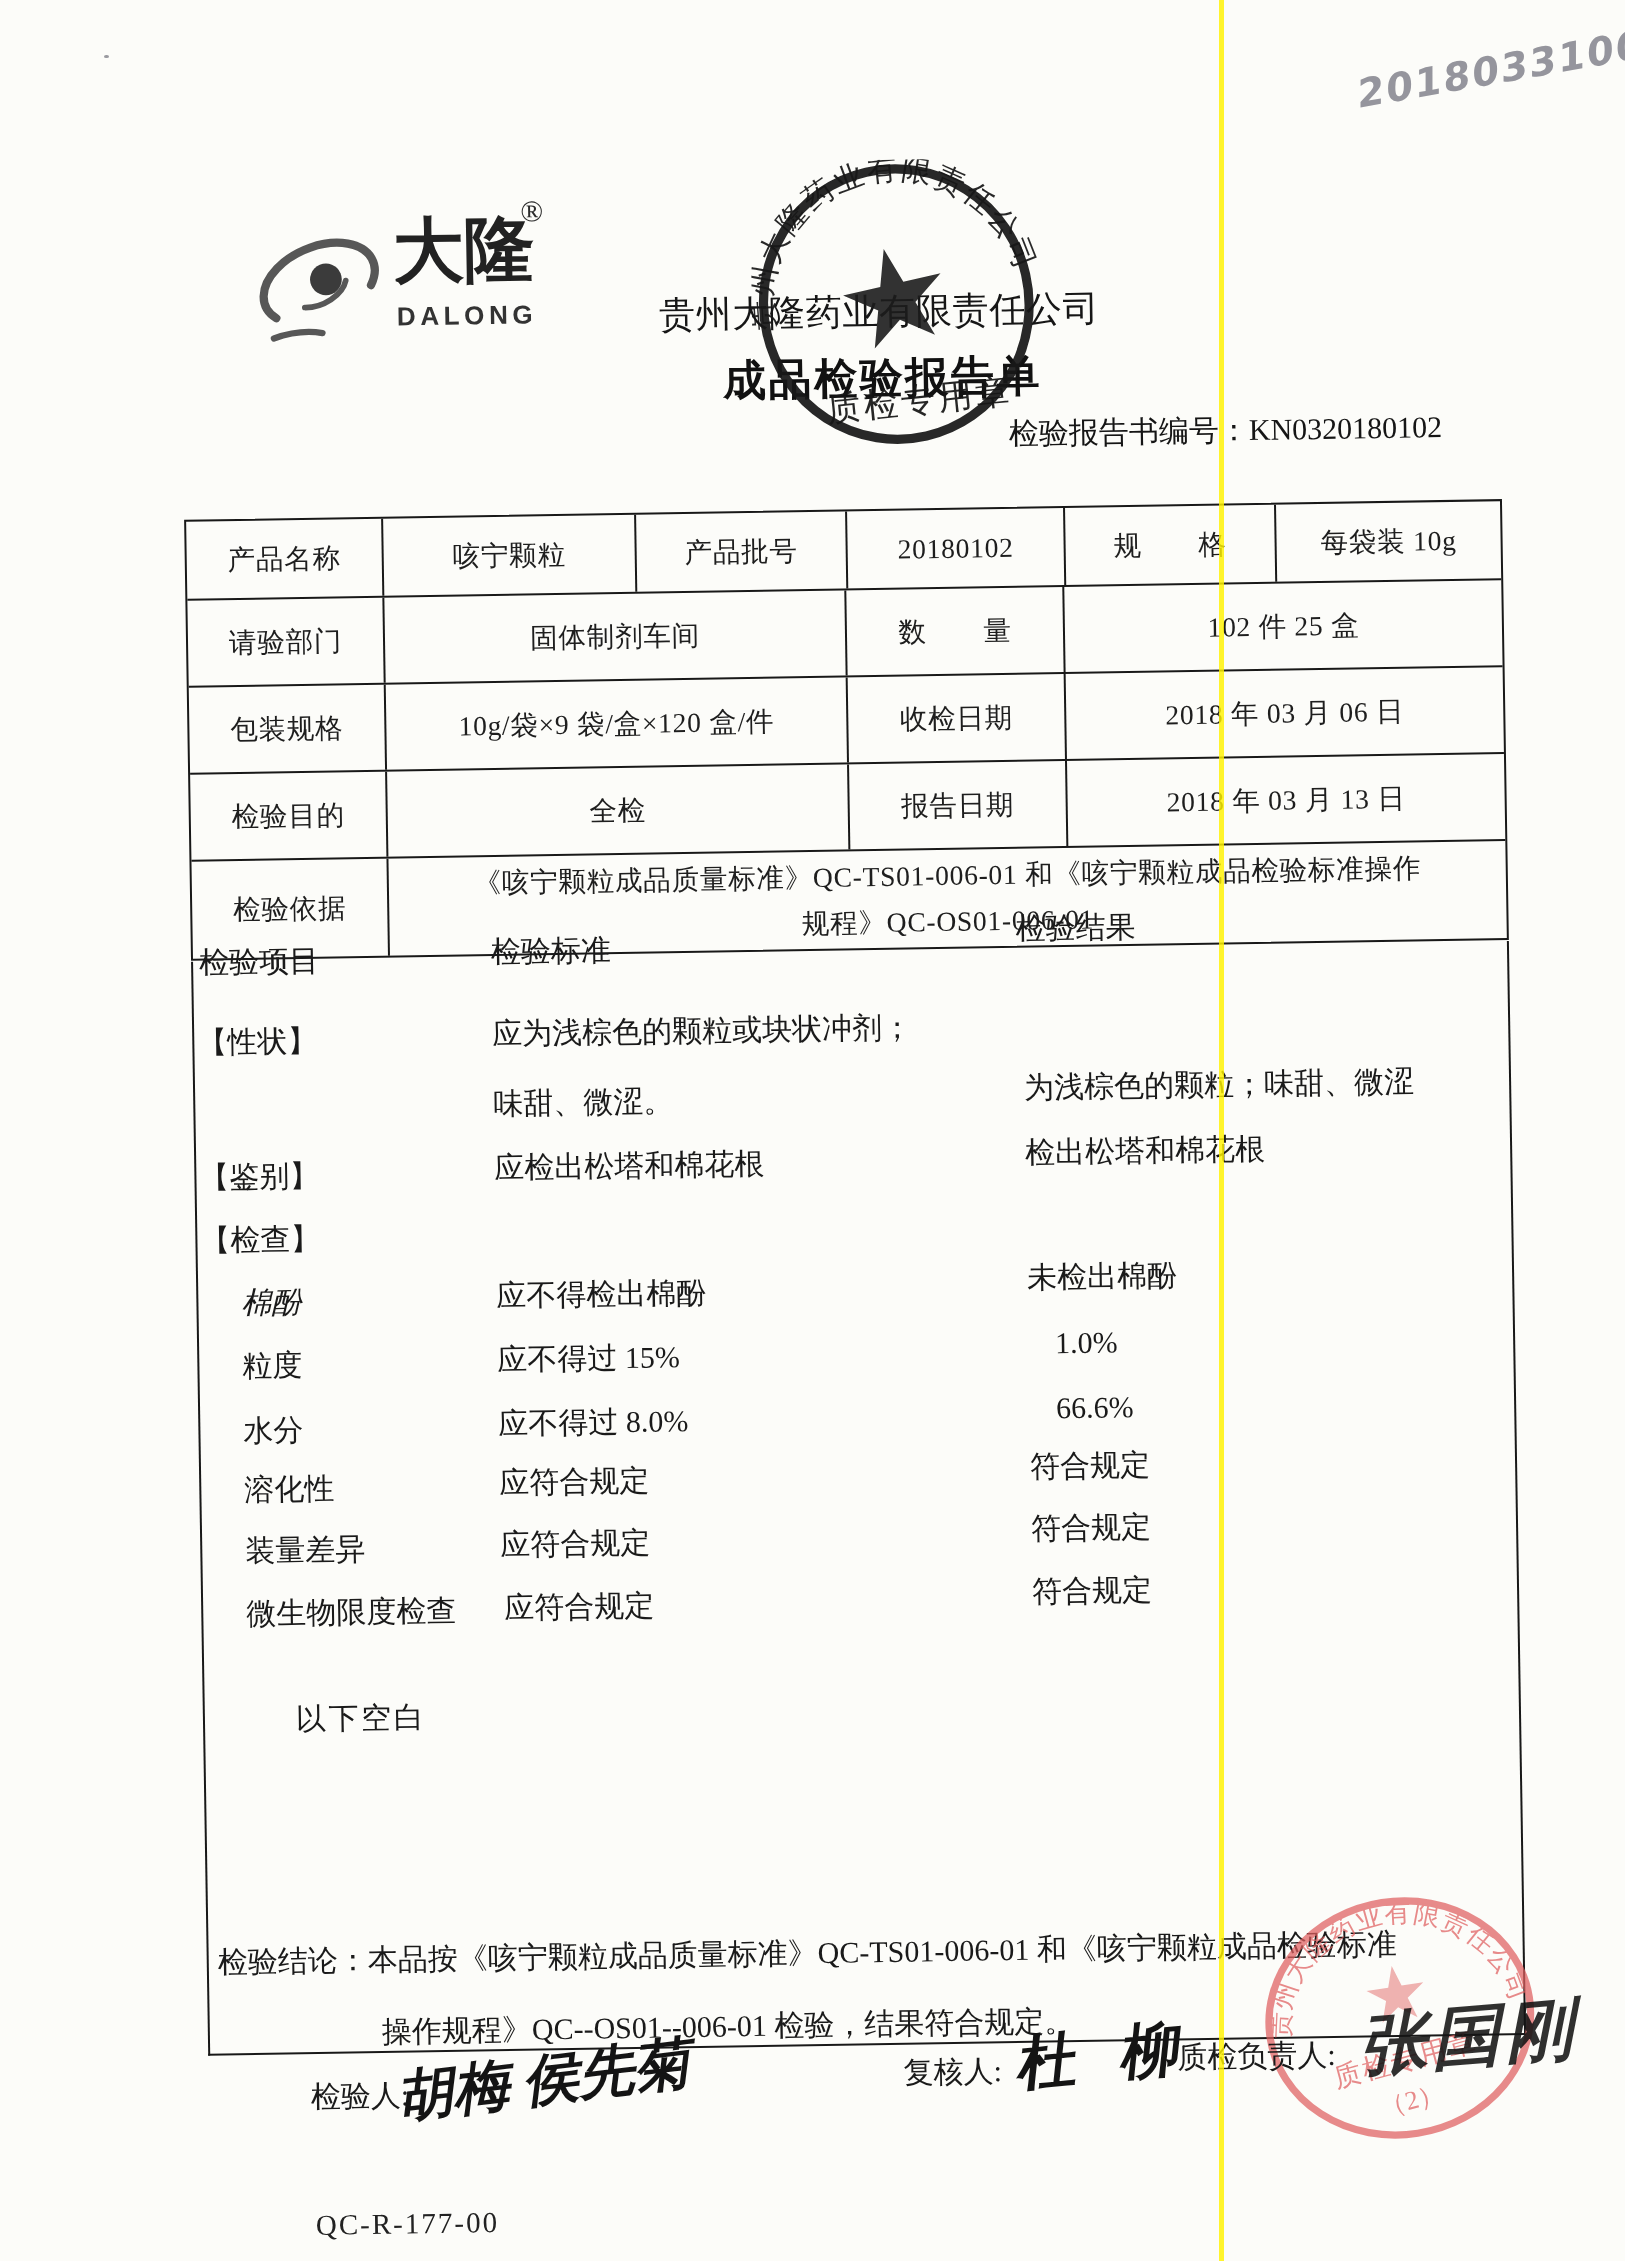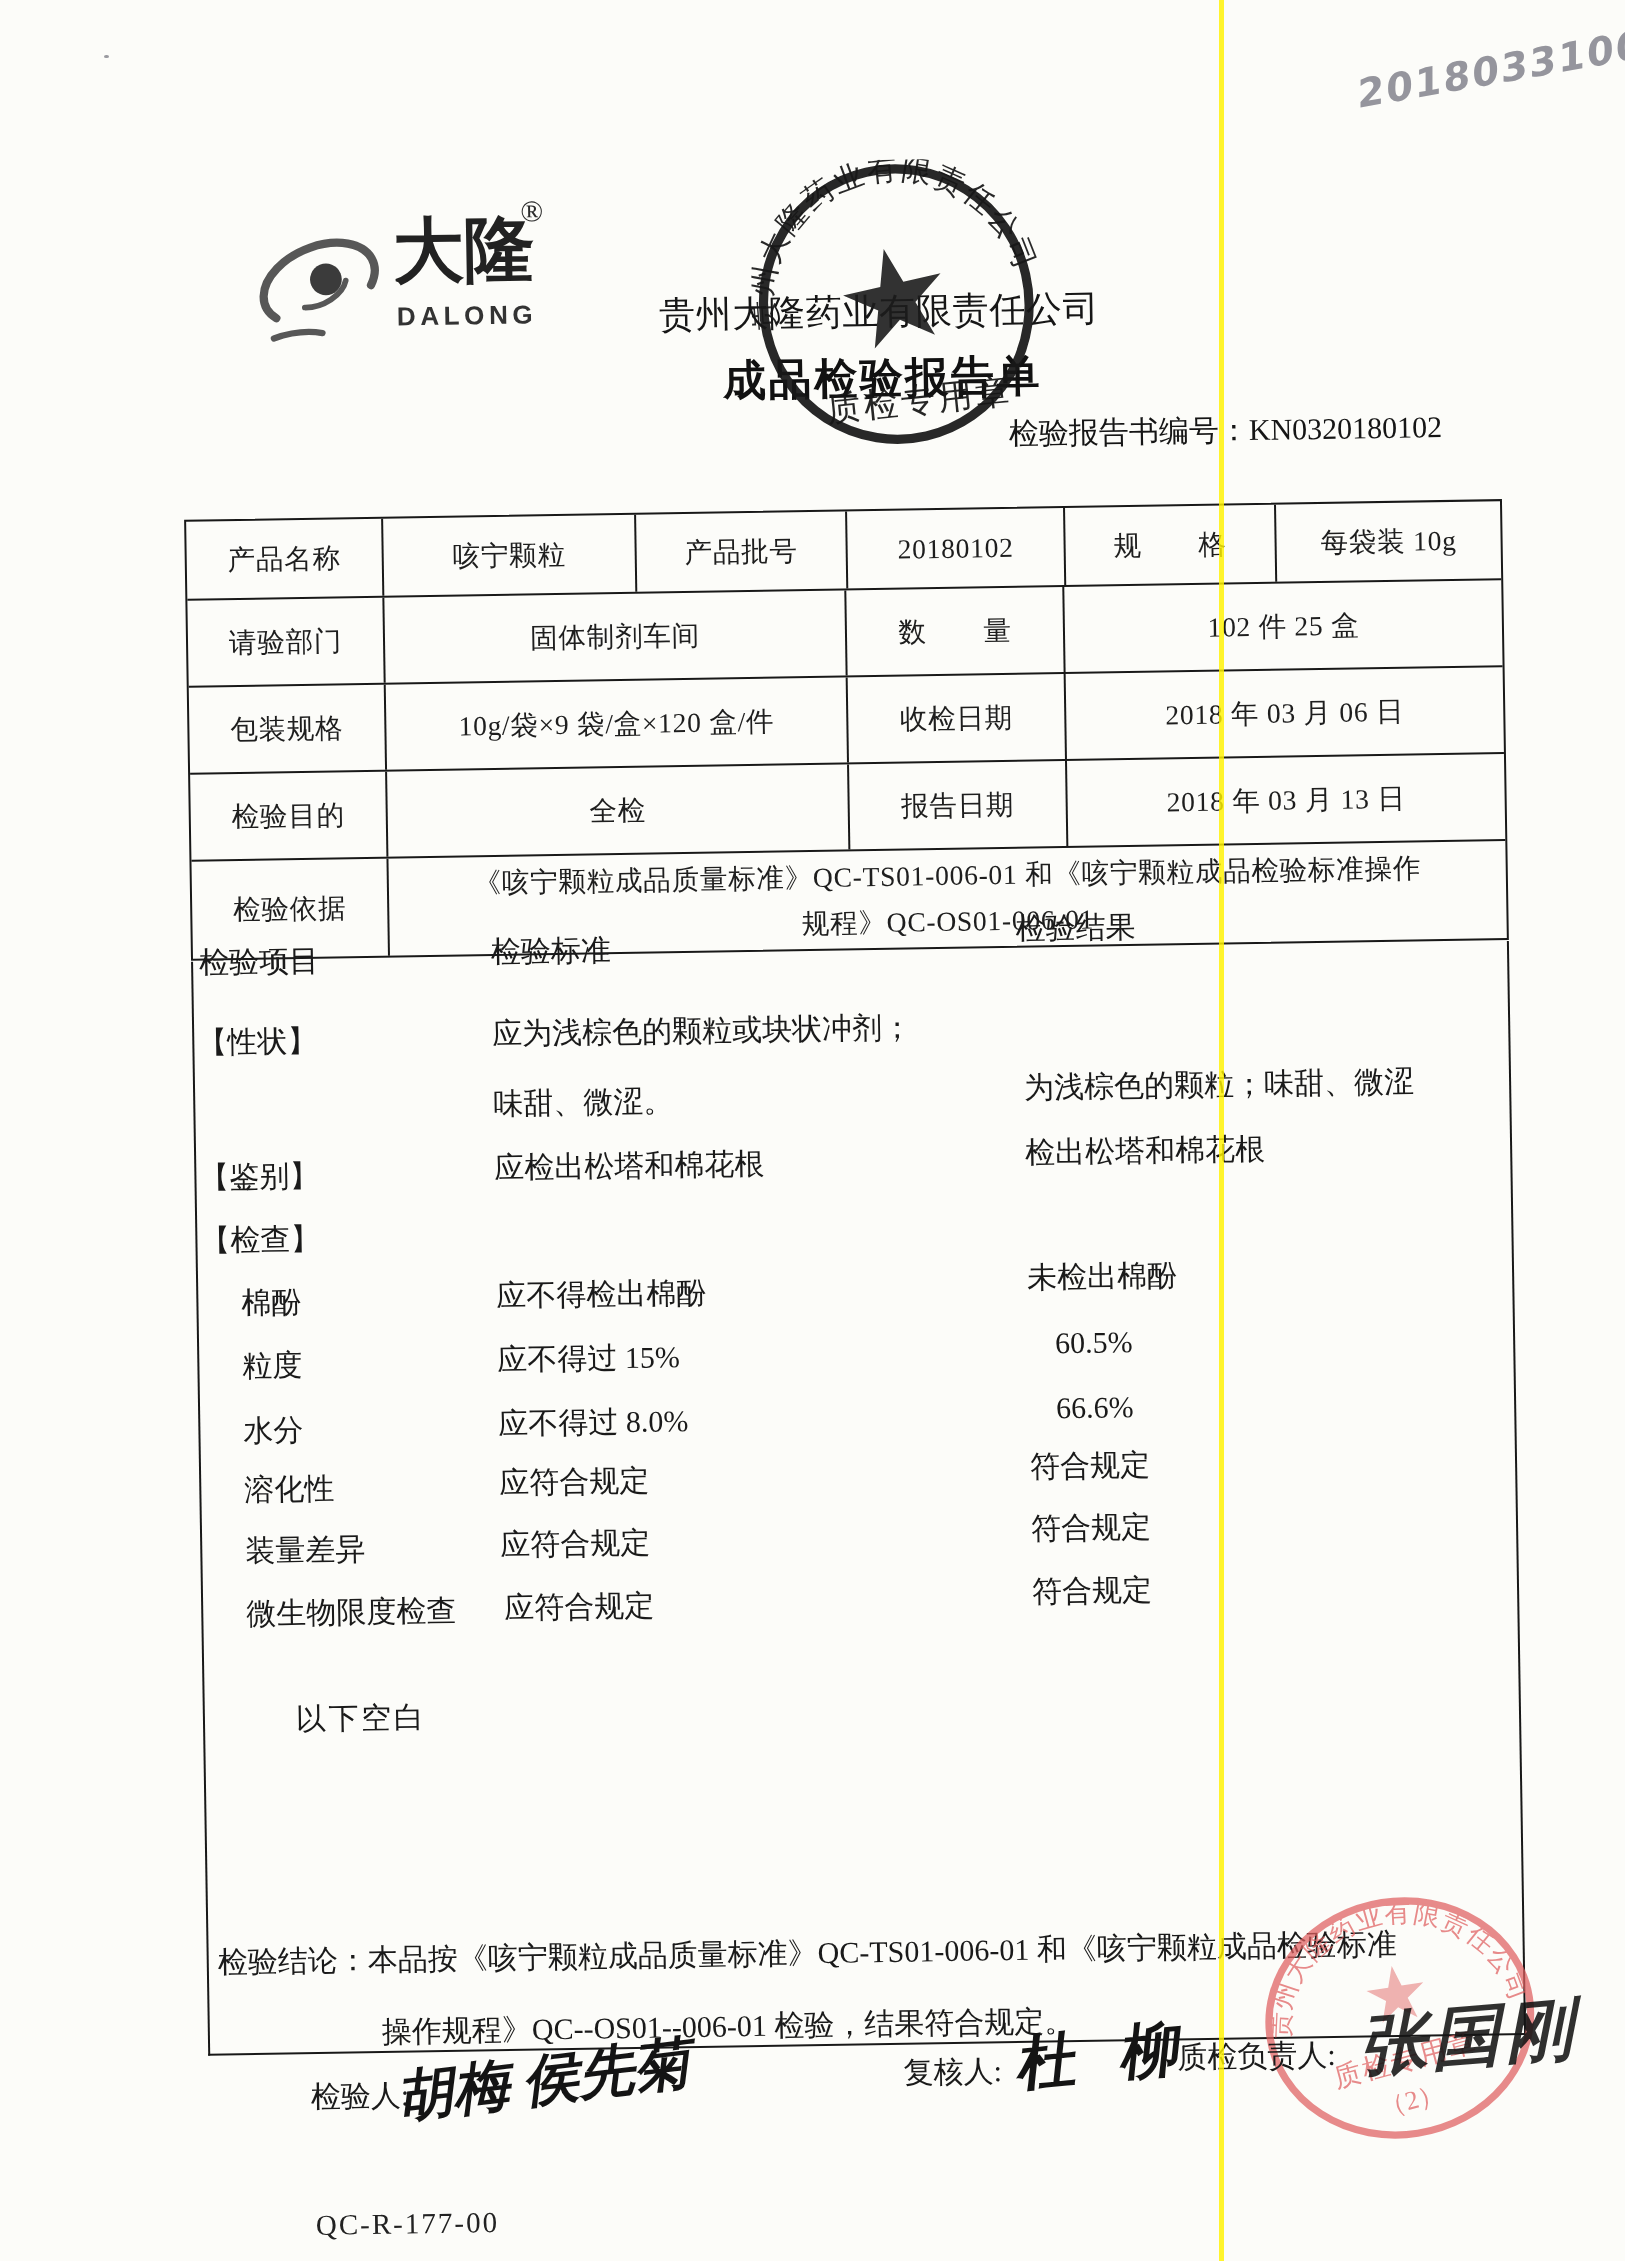--- a/index.html
+++ b/index.html
@@ -116,27 +116,27 @@
     <div class="t b" style="left:492px;top:1014px;">应为浅棕色的颗粒或块状冲剂；</div>
     <div class="t b" style="left:492px;top:1084px;">味甜、微涩。</div>
     <div class="t b" style="left:1023px;top:1076px;">为浅棕色的颗粒；味甜、微涩</div>
 
     <div class="t b" style="left:197px;top:1153px;">【鉴别】</div>
     <div class="t b" style="left:492px;top:1148px;">应检出松塔和棉花根</div>
     <div class="t b" style="left:1023px;top:1141px;">检出松塔和棉花根</div>
 
     <div class="t b" style="left:197px;top:1216px;">【检查】</div>
 
-    <div class="t b" style="left:237px;top:1279px;">棉酚</div>
+    <div class="t b" style="left:237px;top:1279px;font-style:italic;">棉酚</div>
     <div class="t b" style="left:492px;top:1276px;">应不得检出棉酚</div>
     <div class="t b" style="left:1023px;top:1266px;">未检出棉酚</div>
 
     <div class="t b" style="left:237px;top:1342px;">粒度</div>
     <div class="t b" style="left:492px;top:1340px;">应不得过 15%</div>
-    <div class="t b" style="left:1050px;top:1332px;">60.5%</div>
+    <div class="t b" style="left:1050px;top:1332px;">1.0%</div>
 
     <div class="t b" style="left:237px;top:1407px;">水分</div>
     <div class="t b" style="left:492px;top:1404px;">应不得过 8.0%</div>
     <div class="t b" style="left:1050px;top:1397px;">66.6%</div>
 
     <div class="t b" style="left:237px;top:1466px;">溶化性</div>
     <div class="t b" style="left:492px;top:1463px;">应符合规定</div>
     <div class="t b" style="left:1023px;top:1455px;">符合规定</div>
 
     <div class="t b" style="left:237px;top:1527px;">装量差异</div>

